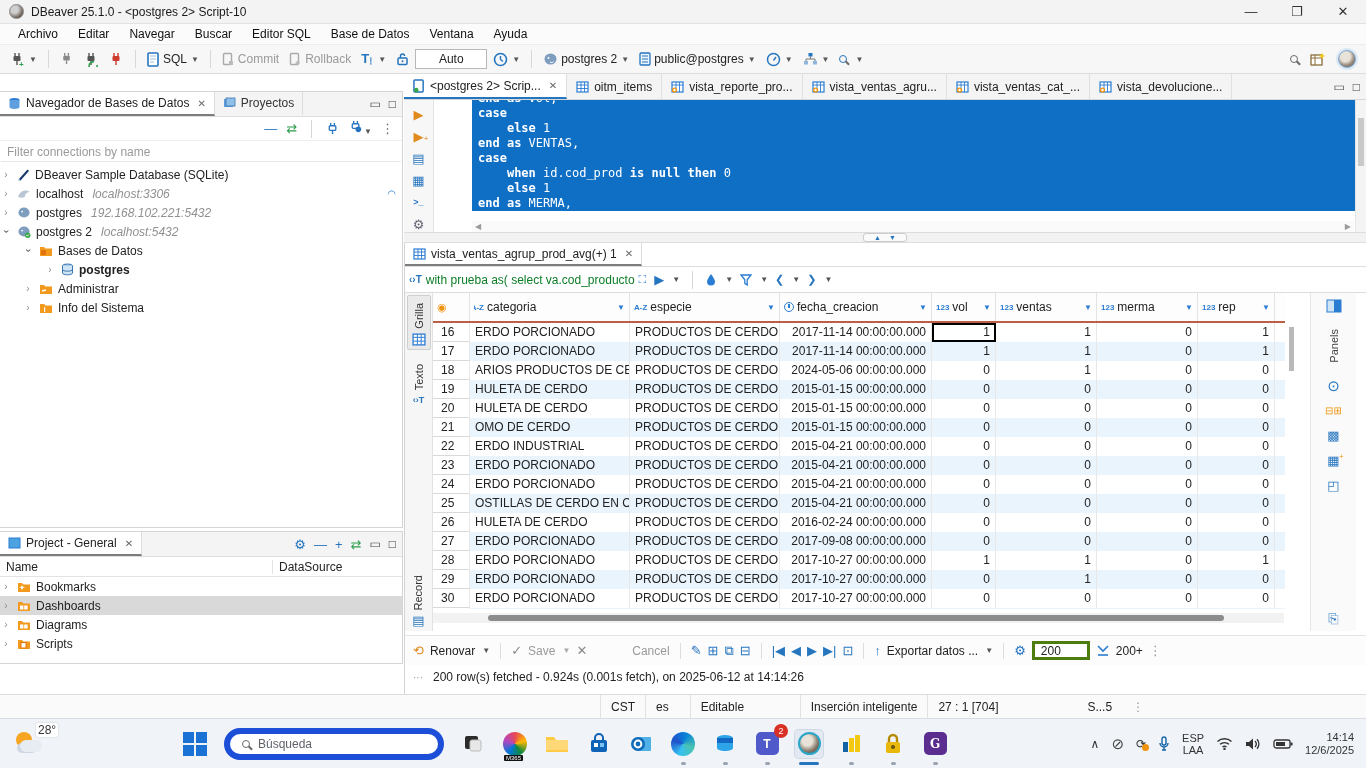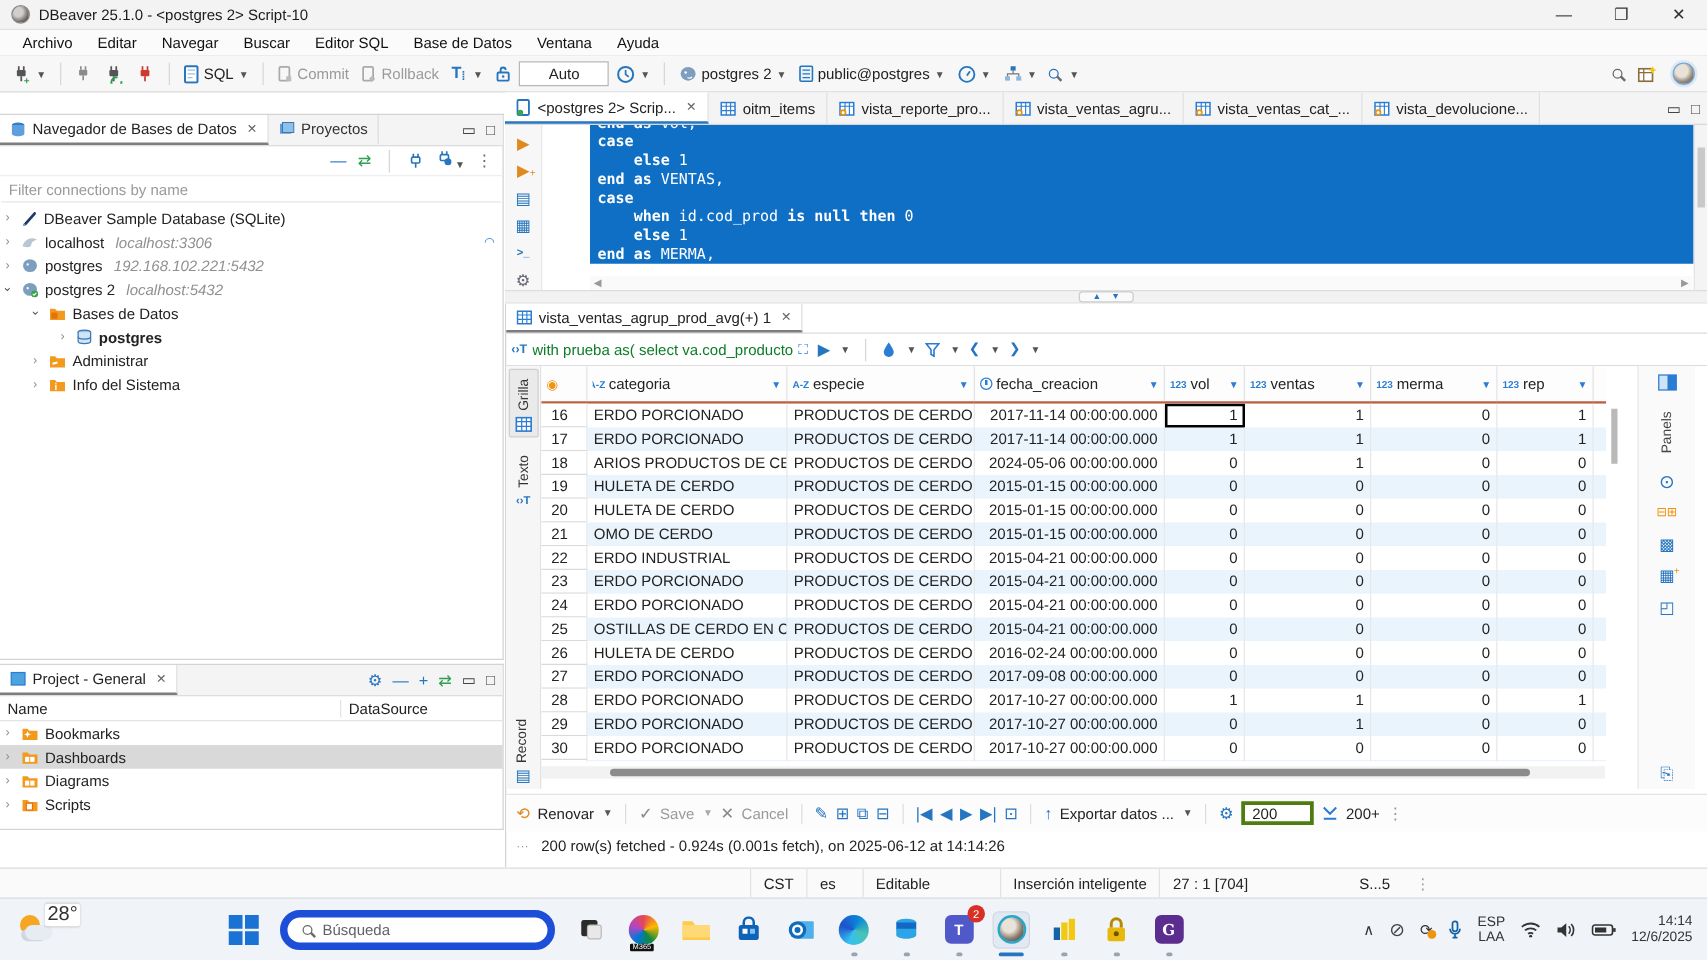--- a/index.html
+++ b/index.html
@@ -120,21 +120,21 @@
   .tkicon.active{background:#e3e9f2;box-shadow:inset 0 0 0 1px #d0d8e4;}
   .tkicon.active:after{content:"";position:absolute;bottom:-6px;left:5px;right:5px;height:3px;border-radius:2px;background:#2675bf;}
   .dot:before{content:"";position:absolute;bottom:-6px;left:13px;width:5px;height:3px;border-radius:2px;background:#9aa4b0;}
   .searchpill{width:220px;height:32px;border-radius:16px;background:#fff;border:6px solid #1d4ed8;display:flex;align-items:center;gap:8px;padding-left:12px;color:#5f6368;margin:0 8px;}
   .winlogo{display:grid;grid-template-columns:11px 11px;grid-template-rows:11px 11px;gap:2px;}
   .winlogo div{background:#1a73d4;}
   .tray{margin-left:auto;display:flex;align-items:center;gap:12px;padding-right:12px;color:#333;}
   .langblk{font-size:11px;line-height:12px;text-align:center;}
   .clockblk{font-size:11px;line-height:13px;text-align:right;}
   .weather{display:flex;align-items:center;margin-left:14px;position:relative;width:56px;}
-  .wtemp{position:absolute;top:-9px;left:22px;background:#fff;border-radius:2px;padding:0 2px;font-size:16px;color:#333;box-shadow:0 0 2px rgba(0,0,0,.2);}
+  .wtemp{position:absolute;top:-9px;left:22px;background:#fff;border-radius:2px;padding:0 2px;font-size:12px;color:#333;box-shadow:0 0 2px rgba(0,0,0,.2);}
   .suncloud{width:30px;height:24px;position:relative;}
   .suncloud .sun{position:absolute;left:2px;top:0;width:16px;height:16px;border-radius:50%;background:#f6a623;}
   .suncloud .cloud{position:absolute;left:6px;top:8px;width:22px;height:12px;border-radius:8px;background:#e7ecf2;box-shadow:-4px 2px 0 -1px #cfd8e2;}
   .badge{position:absolute;top:-5px;right:-6px;background:#d93025;color:#fff;border-radius:50%;width:14px;height:14px;font-size:9px;display:flex;align-items:center;justify-content:center;}
   .m365lbl{position:absolute;bottom:-2px;left:4px;background:#111;color:#fff;font-size:6px;padding:0 2px;border-radius:1px;}
 </style>
 </head>
 <body>
 
 <div id="screen">
@@ -856,21 +856,21 @@
 
     <div class="rfoot" style="position:absolute;left:0;right:0;top:392px;">
       <span class="glyph" style="color:#e08a1e;">⟲</span>
       <span>Renovar</span>
       <span class="dd">▼</span>
       <span class="vsep"></span>
       <span class="glyph g-gray">✓</span>
       <span style="color:#9a9a9a;">Save</span>
       <span class="dd" style="color:#aaa;">▼</span>
       <span class="glyph g-gray">✕</span>
-      <span style="color:#9a9a9a;">Cancel</span>
+      <span style="color:#9a9a9a;margin-left:39px;">Cancel</span>
       <span class="vsep"></span>
       <span class="glyph g-blue">✎</span>
       <span class="glyph g-blue">⊞</span>
       <span class="glyph g-blue">⧉</span>
       <span class="glyph g-blue">⊟</span>
       <span class="vsep"></span>
       <span class="glyph g-blue">|◀</span>
       <span class="glyph g-blue">◀</span>
       <span class="glyph g-blue">▶</span>
       <span class="glyph g-blue">▶|</span>

